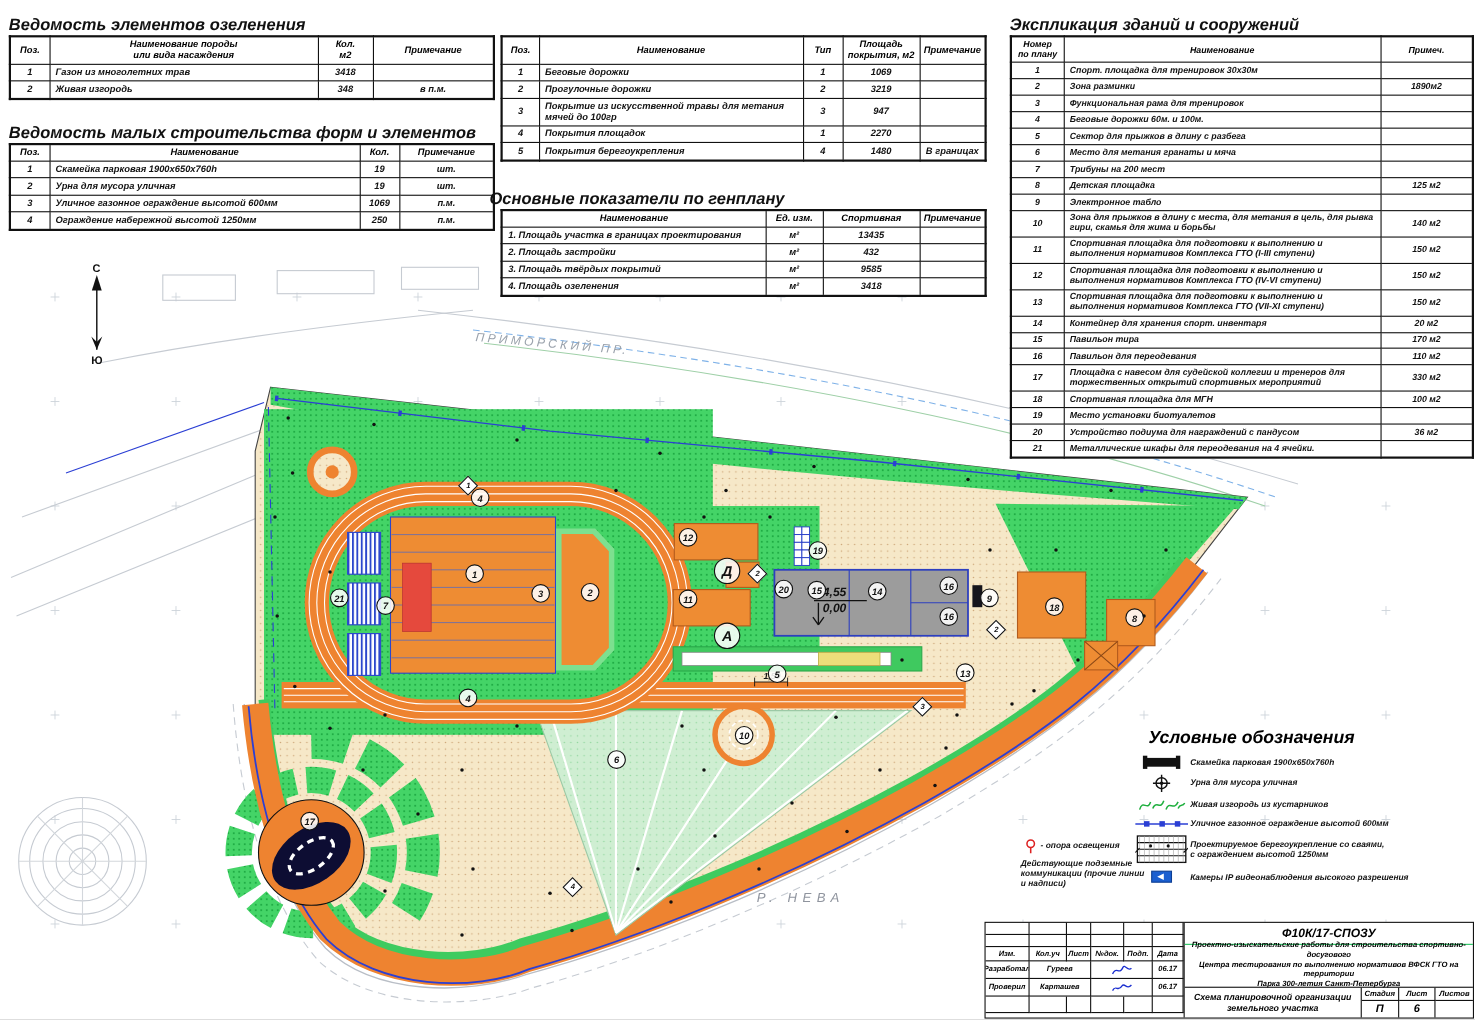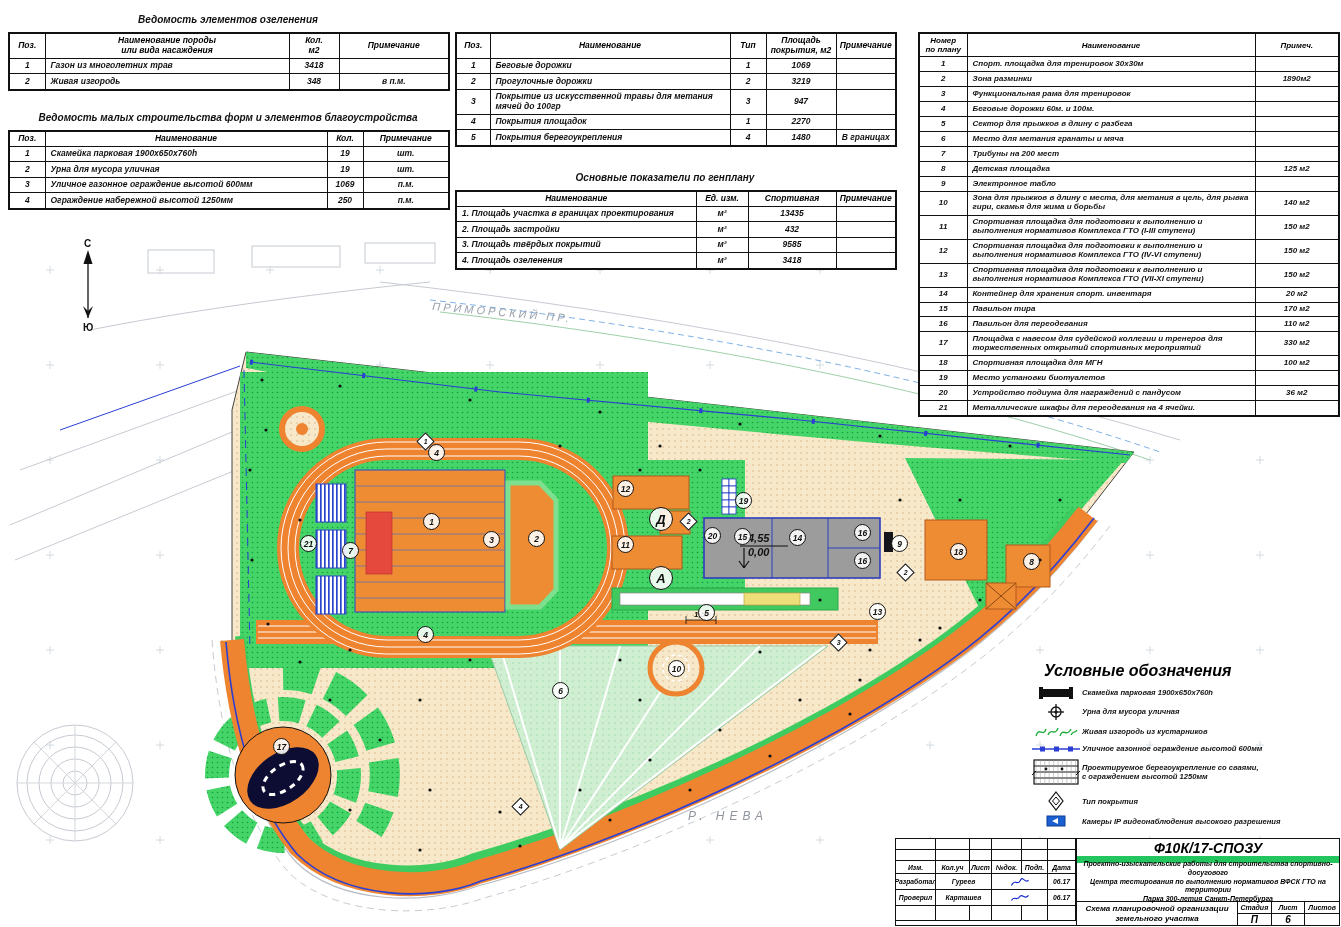--- a/index.html
+++ b/index.html
@@ -1,18 +1,18 @@
 <!DOCTYPE html>
 <html><head>
 <meta charset="utf-8">
 <style>
   html,body{margin:0;padding:0;background:#eee;font-family:"Liberation Sans",sans-serif;}
   #sheet{position:relative;width:1341px;height:927px;background:#fff;overflow:hidden;outline:1px solid #888;}
   svg text{font-family:"Liberation Sans",sans-serif;}
-  .cap{position:absolute;font-size:10px;font-weight:bold;font-style:italic;text-align:center;color:#111;z-index:3;}
+  .cap{position:absolute;font-size:15px;font-weight:bold;font-style:italic;text-align:left;color:#111;z-index:3;}
   .tbl{position:absolute;z-index:3;background:#fff;border-collapse:collapse;table-layout:fixed;}
   .tbl, .tbl th, .tbl td{border:1px solid #111;}
   .tbl{border-width:2px;}
   .tbl th{font-size:8.5px;font-weight:bold;font-style:italic;text-align:center;padding:2px 2px;white-space:pre-line;line-height:1.15;}
   .tbl td{font-size:8.5px;font-weight:bold;font-style:italic;text-align:center;padding:2.5px 3px;line-height:1.12;color:#111;}
   .tbl td.al{text-align:left;padding-left:5px;}
   #t-explication td{font-size:8px;}
   #t-explication th{font-size:8px;}
   
   .mk{position:absolute;width:15px;height:15px;margin:-8px 0 0 -8px;border:1.2px solid #111;border-radius:50%;
@@ -28,22 +28,22 @@
   .lrow{display:flex;align-items:center;margin-bottom:4px;}
   .lico{width:52px;min-width:52px;display:flex;justify-content:center;align-items:center;}
   .ltxt{font-size:7.6px;font-weight:bold;font-style:italic;line-height:1.2;white-space:pre-line;color:#111;}
   #legend-left{position:absolute;left:928px;top:762px;width:140px;z-index:3;}
   
   #tblock{position:absolute;left:895px;top:838px;width:443px;height:86px;border:1.6px solid #111;z-index:3;background:#fff;display:flex;}
   #sig{width:180px;display:grid;grid-template-columns:40px 34px 22px 30px 26px 28px;grid-template-rows:11px 11px 13px 16px 16px 15px;}
   #sig>div{border-right:1px solid #111;border-bottom:1px solid #111;font-size:6.8px;font-weight:bold;font-style:italic;
       display:flex;align-items:center;justify-content:center;overflow:hidden;}
   #tb-right{width:263px;display:flex;flex-direction:column;border-left:1px solid #111;}
-  #tb-code{height:19px;border-bottom:7px solid #22c55e;display:flex;align-items:center;justify-content:center;
-      font-size:14px;font-weight:bold;font-style:italic;}
+  #tb-code{height:19px;border-bottom:1px solid #22c55e;display:flex;align-items:center;justify-content:center;
+      font-size:11px;font-weight:bold;font-style:italic;}
   #tb-desc{height:38px;border-bottom:1px solid #111;display:flex;align-items:center;justify-content:center;text-align:center;
       font-size:7px;font-weight:bold;font-style:italic;white-space:pre-line;line-height:1.25;}
   #tb-bottom{flex:1;display:flex;}
   #tb-title{width:160px;border-right:1px solid #111;display:flex;align-items:center;justify-content:center;text-align:center;
       font-size:8px;font-weight:bold;font-style:italic;white-space:pre-line;line-height:1.2;}
   #tb-stage{flex:1;display:grid;grid-template-columns:1fr 1fr 1fr;grid-template-rows:12px 1fr;}
   #tb-stage>div{border-right:1px solid #111;border-bottom:1px solid #111;display:flex;align-items:center;justify-content:center;
       font-size:7px;font-weight:bold;font-style:italic;}
   #tb-stage>div.v{font-size:10px;border-bottom:none;}
   #tb-stage>div:nth-child(3n){border-right:none;}
@@ -556,20 +556,21 @@
         </tr>
         <tr>
           <td class="al">4. Площадь озеленения</td>
           <td>м²</td>
           <td>3418</td>
           <td></td>
         </tr>
       </tbody>
     </table>
 
+  <div class="cap" style="left:918px;top:14px;width:420px;">Экспликация зданий и сооружений</div>
   <table id="t-explication" class="tbl" style="left:918px;top:32px;width:420px;border-radius:30px;">
       <colgroup>
         <col style="width: 48px;">
         <col style="width: 288px;">
         <col style="width: 84px;">
       </colgroup>
       <thead>
         <tr>
           <th>Номер
 по плану</th>
@@ -752,38 +753,45 @@
               <circle cx="30" cy="12" r="1.4" fill="#111"></circle>
               <line x1="0" y1="18" x2="4" y2="14" stroke="#111"></line>
               <line x1="44" y1="18" x2="48" y2="14" stroke="#111"></line>
             </svg>
           </div>
           <div class="ltxt">Проектируемое берегоукрепление со сваями,
 с ограждением высотой 1250мм</div>
         </div>
         <div class="lrow">
           <div class="lico">
-            <svg width="16" height="20" viewBox="0 0 16 20">
-              <polygon points="8,1 15,10 8,19 1,10" fill="none" stroke="#111" stroke-width="1.2"></polygon>
-              <polygon points="8,6 11.5,10 8,14 4.5,10" fill="none" stroke="#111" stroke-width="1"></polygon>
-            </svg>
-          </div>
-          <div class="ltxt">Тип покрытия</div>
-        </div>
-        <div class="lrow">
-          <div class="lico">
             <svg width="20" height="12" viewBox="0 0 20 12">
               <rect x="1" y="1" width="18" height="10" fill="#1b5fd0" stroke="#0c3e93"></rect>
               <polygon points="6,6 12,3 12,9" fill="#fff"></polygon>
             </svg>
           </div>
           <div class="ltxt">Камеры IP видеонаблюдения высокого разрешения</div>
         </div>
       </div>
   </div>
+  <div id="legend-left">
+      <div class="lrow">
+        <div class="lico" style="width: 18px; min-width: 18px;">
+          <svg width="12" height="14" viewBox="0 0 12 14">
+            <circle cx="6" cy="5" r="3.4" fill="none" stroke="#d22" stroke-width="1.4"></circle>
+            <line x1="6" y1="8.4" x2="6" y2="14" stroke="#d22" stroke-width="1.4"></line>
+          </svg>
+        </div>
+        <div class="ltxt">- опора освещения</div>
+      </div>
+      <div class="lrow">
+        <div class="ltxt">Действующие подземные
+коммуникации (прочие линии
+и надписи)</div>
+      </div>
+    </div>
 
   <div id="markers">
       <div class="mk" style="left: 431px; top: 521px;">1</div>
       <div class="mk" style="left: 536px; top: 538px;">2</div>
       <div class="mk" style="left: 491px; top: 539px;">3</div>
       <div class="mk" style="left: 436px; top: 452px;">4</div>
       <div class="mk" style="left: 425px; top: 634px;">4</div>
       <div class="mk" style="left: 706px; top: 612px;">5</div>
       <div class="mk" style="left: 560px; top: 690px;">6</div>
       <div class="mk" style="left: 350px; top: 550px;">7</div>

